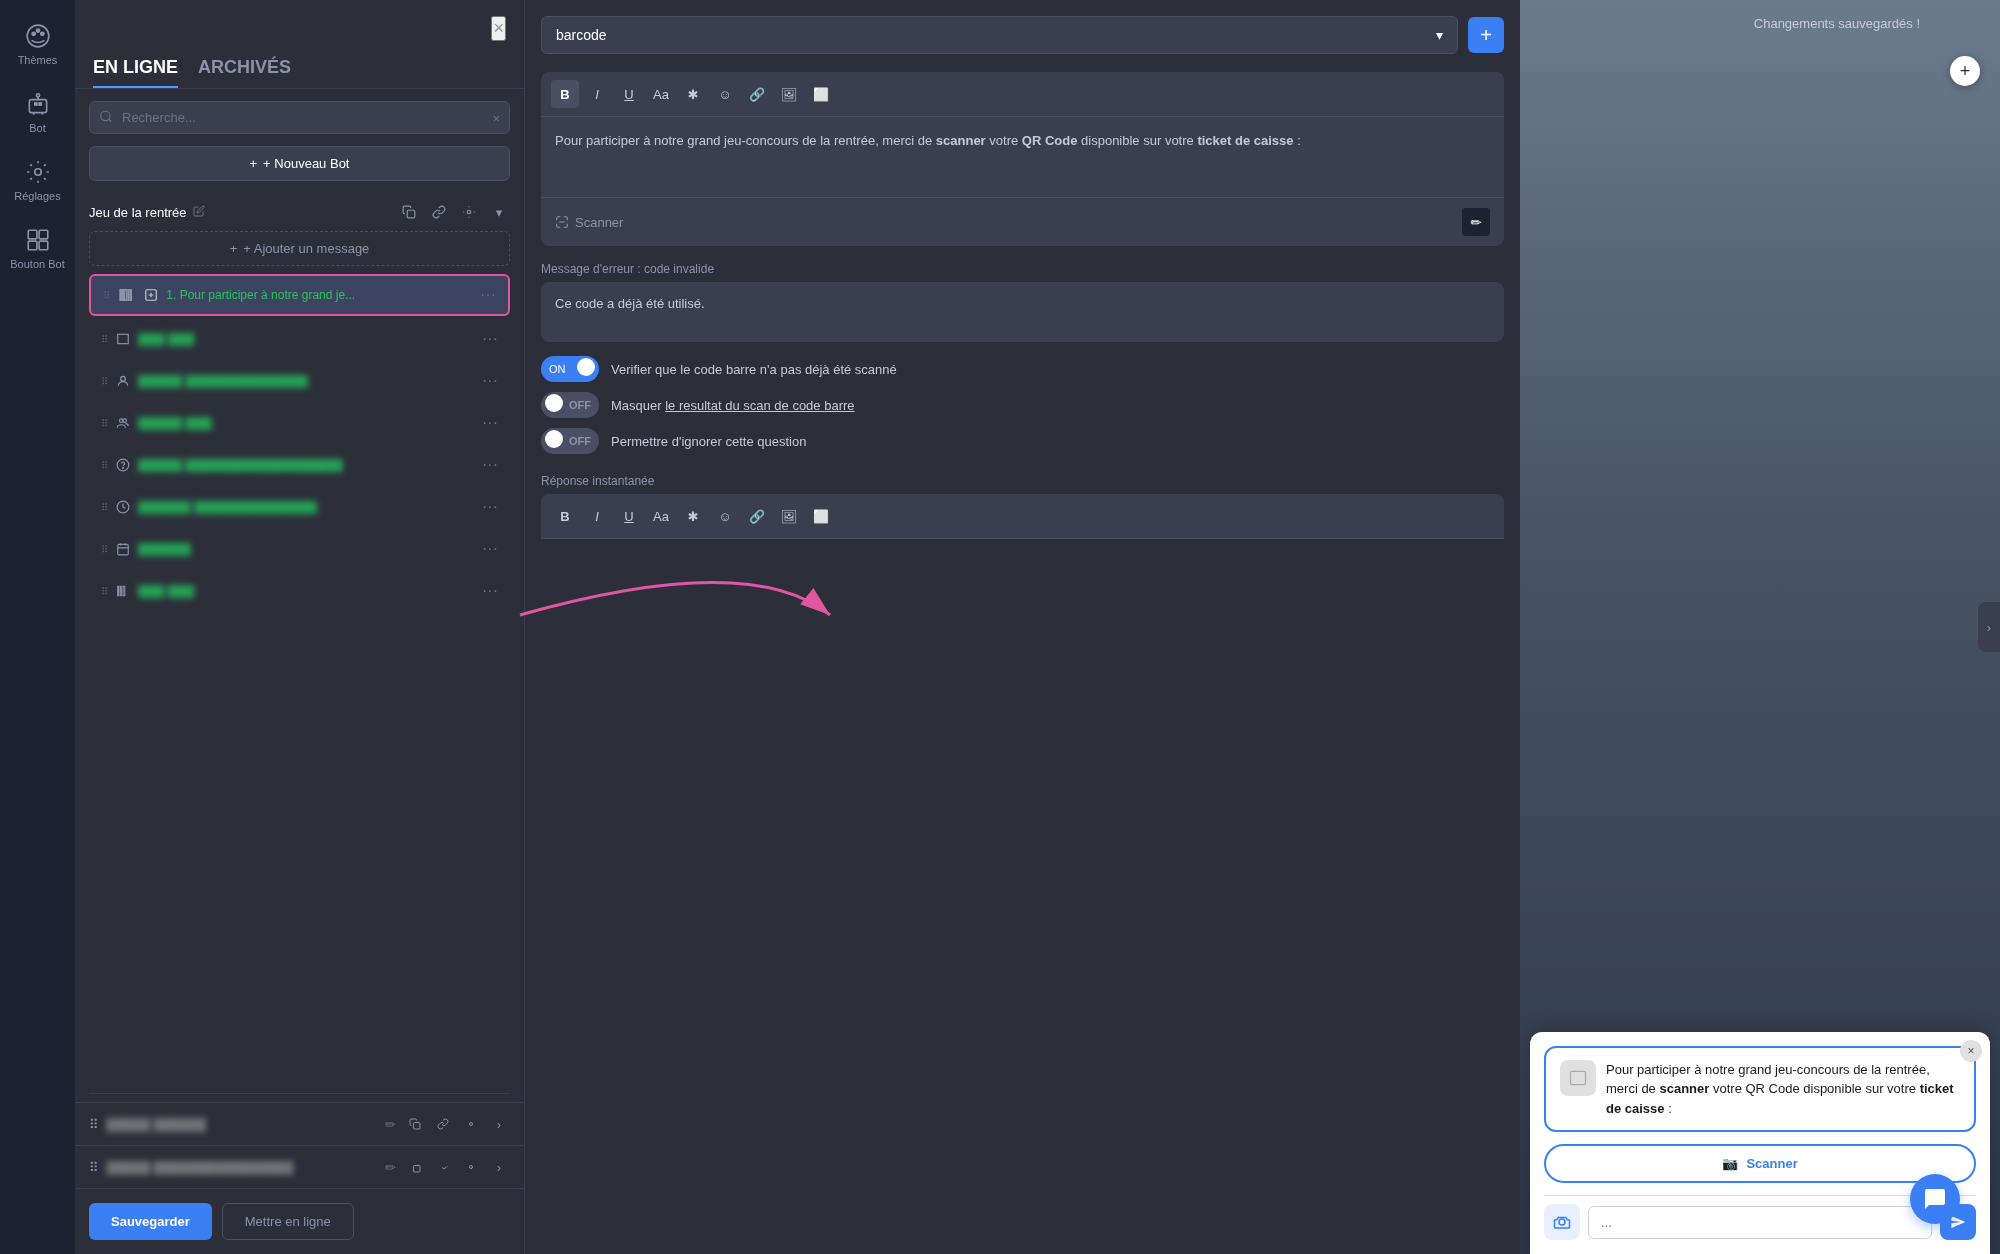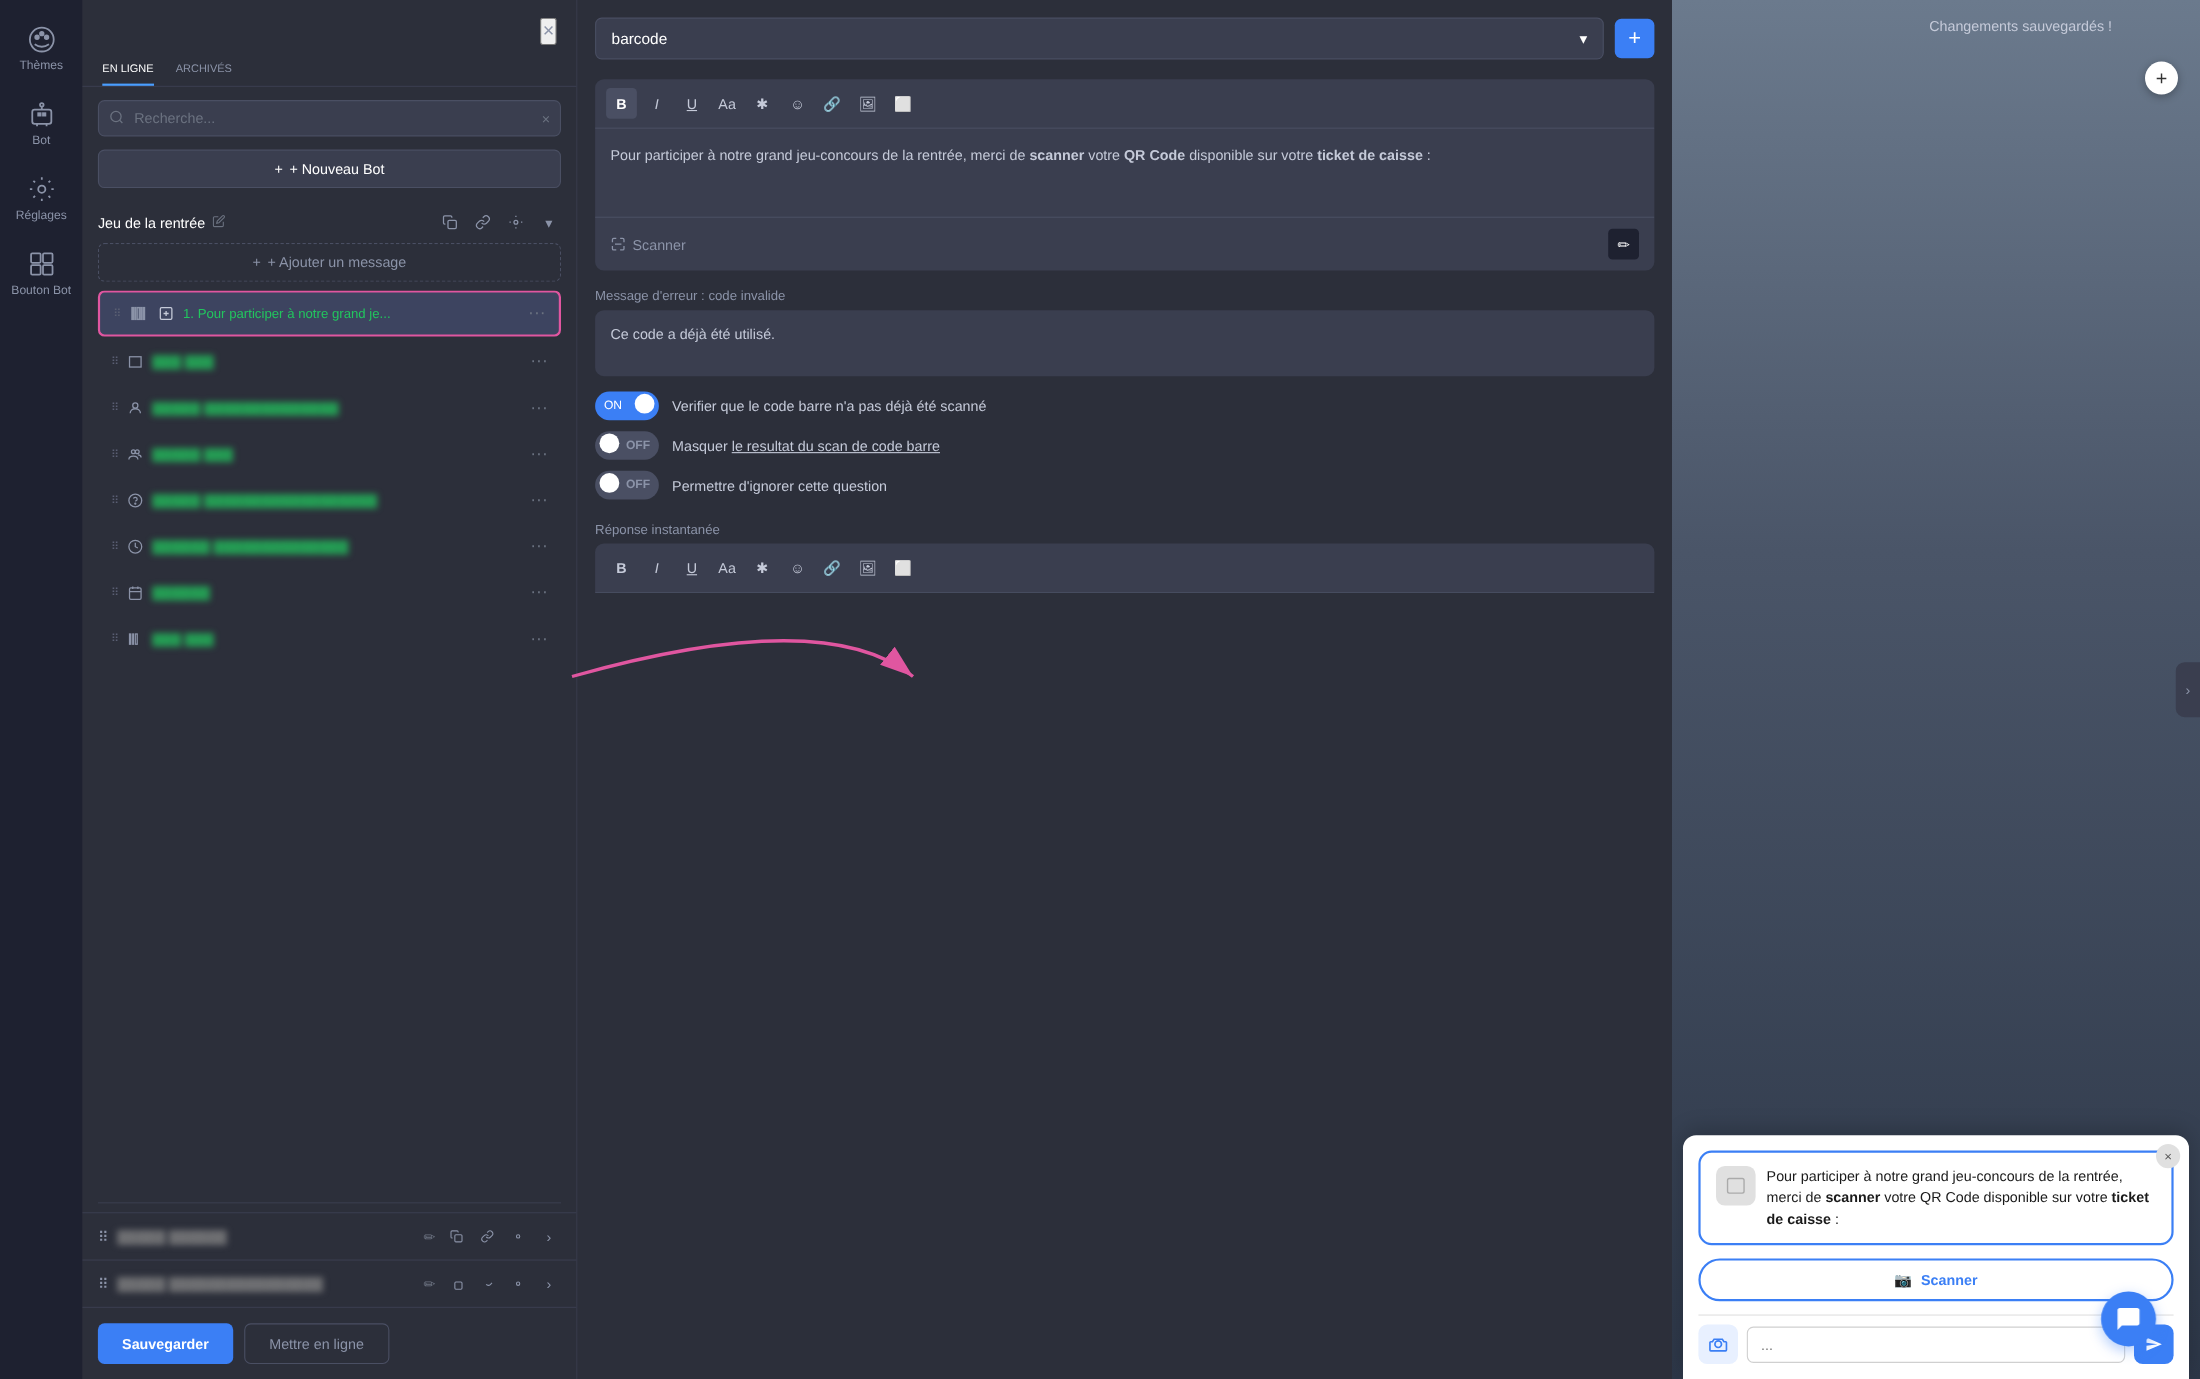--- a/index.html
+++ b/index.html
@@ -61,22 +61,22 @@
     }
     .panel-tabs {
       display: flex;
       gap: 20px;
       padding: 0 18px;
       border-bottom: 1px solid #3a3e4f;
       margin-top: 8px;
     }
     .panel-tab {
       padding: 8px 0;
-      font-size: 10px;
-      font-weight: 400;
+      font-size: 18px;
+      font-weight: 700;
       color: #8b93a8;
       cursor: pointer;
       border-bottom: 2px solid transparent;
     }
     .panel-tab.active {
       color: #fff;
       border-bottom: 2px solid #4a9eff;
     }
     .panel-close {
       color: #8b93a8;

